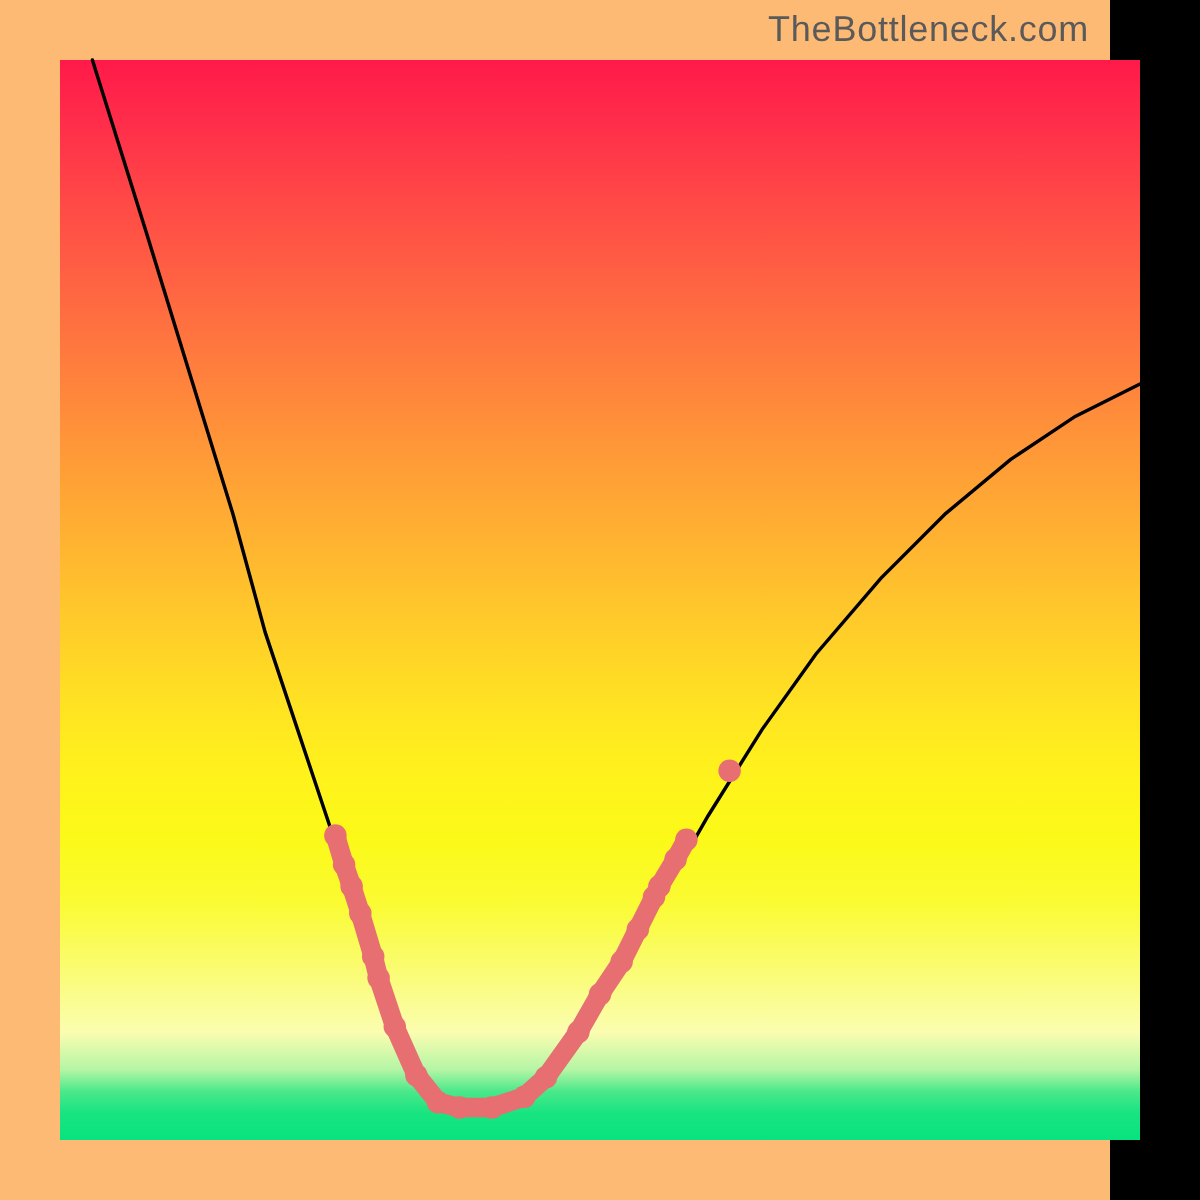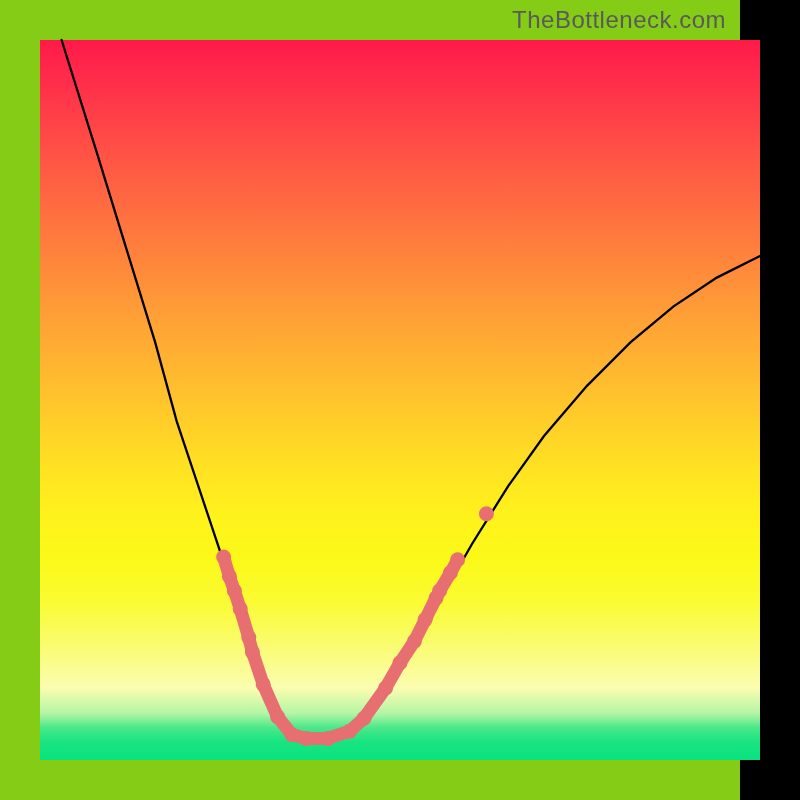--- a/index.html
+++ b/index.html
@@ -8,21 +8,21 @@
     width: 800px;
     height: 800px;
     background: #000;
     font-family: Arial, Helvetica, sans-serif;
     overflow: hidden;
   }
   .container {
     position: relative;
     width: 740px;
     height: 800px;
-    background: #84cc16;
+    background: #fdba74;
   }
   .watermark {
     position: absolute;
     top: 6px;
     right: 14px;
     color: #5a5a5a;
     font-size: 24px;
     font-weight: 500;
     letter-spacing: 0.5px;
     z-index: 5;

